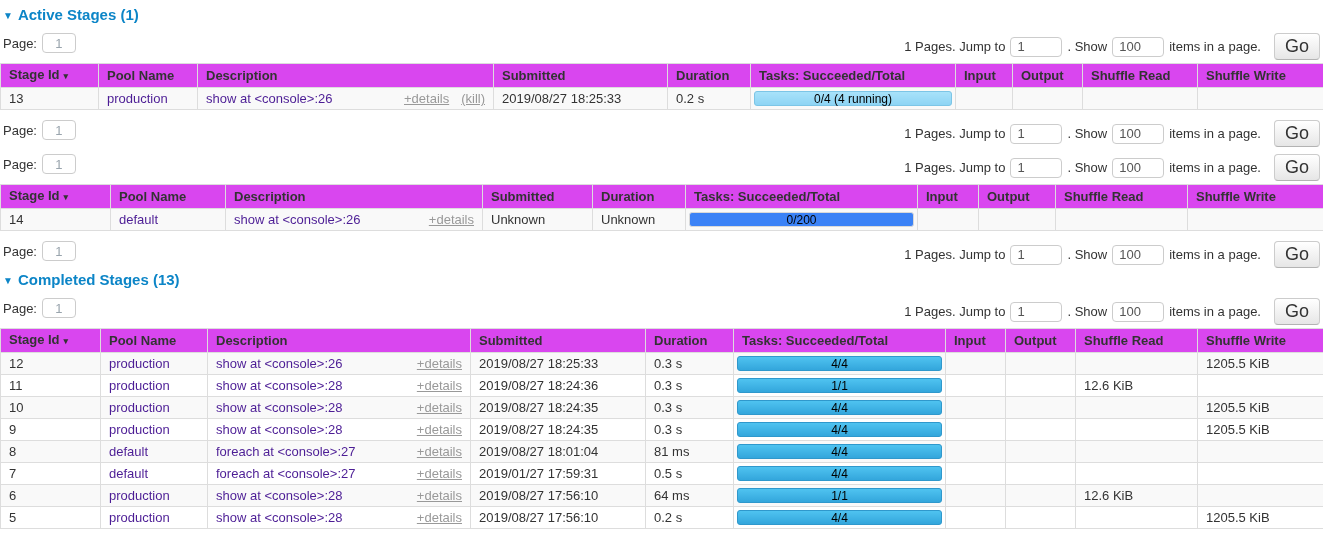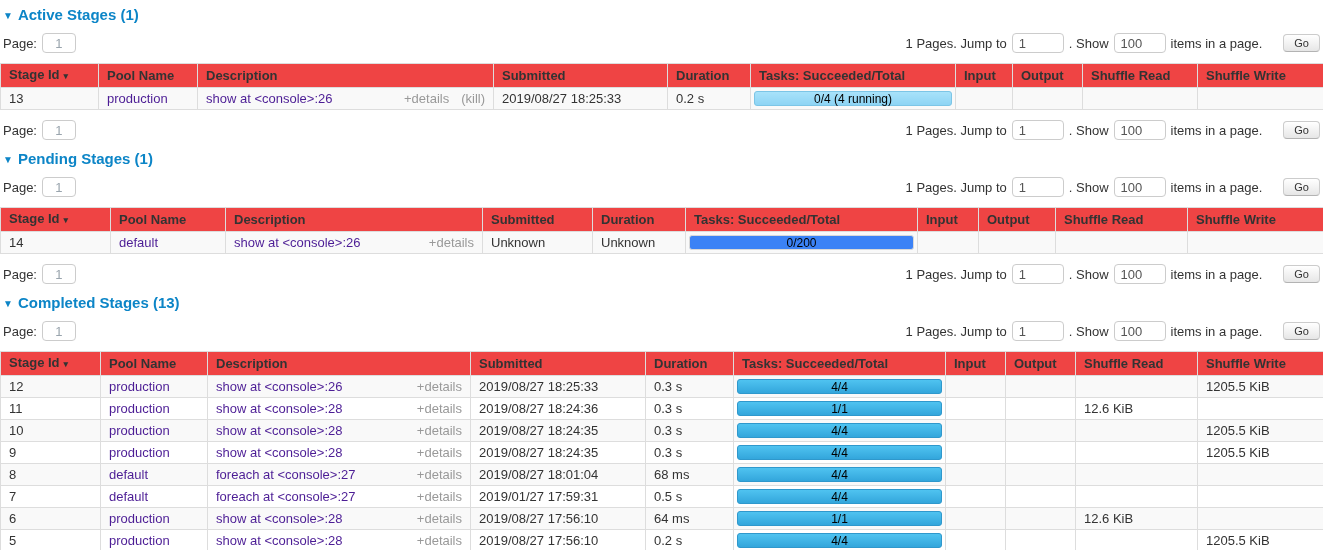--- a/index.html
+++ b/index.html
@@ -29,42 +29,42 @@
     width:34px; height:20px; text-align:center; color:#99a4ad;
     border:1px solid #ccc; border-radius:4px; font-size:13px; padding:1px 3px;
     font-family:"Liberation Sans", sans-serif;
   }
   .jump-input, .show-input {
     width:52px; height:20px; padding:1px 6px; color:#555;
     border:1px solid #ccc; border-radius:4px; font-size:13px;
     font-family:"Liberation Sans", sans-serif;
   }
   .go-btn {
-    margin-left:16px; padding:2px 10px; font-size:11px; color:#333;
+    margin-left:8px; padding:2px 10px; font-size:18px; color:#333;
     background:linear-gradient(#ffffff,#e6e6e6);
     border:1px solid #ccc; border-bottom-color:#b3b3b3; border-radius:4px;
     cursor:pointer; font-family:"Liberation Sans", sans-serif;
   }
 
   
   table.stage-table {
     width:1323px; border-collapse:collapse; table-layout:fixed;
   }
   .stage-table th, .stage-table td {
     border:1px solid #ddd; padding:3px 8px; line-height:15px;
     font-size:13px; text-align:left; overflow:hidden; white-space:nowrap;
   }
-  .stage-table th { font-weight:bold; background:#ef4444; cursor:pointer; }
+  .stage-table th { font-weight:bold; background:#d946ef; cursor:pointer; }
   .stage-table tbody tr:nth-child(odd) { background:#f9f9f9; }
   .sort-arrow { font-size:9px; margin-left:4px; }
 
   .stage-table a { color:#4c1d95; text-decoration:none; cursor:pointer; }
   .desc-wrap { display:flex; justify-content:space-between; align-items:center; }
   .desc-extra { display:inline-flex; gap:12px; }
-  .desc-extra a { color:#999; }
+  .desc-extra a { color:#999;text-decoration:underline; }
 
   
   td.tasks-cell { padding:2px 3px; }
   .progress {
     height:15px; line-height:15px; border-radius:3px;
     text-align:center; font-size:12px; color:#000;
   }
   .progress.completed {
     background:linear-gradient(#4fc3f0,#33a6dc); border:1px solid #2f98cc;
   }
@@ -156,21 +156,20 @@
           <span>1 Pages. Jump to</span>
           <input class="jump-input" value="1" style="">
           <span>. Show</span>
           <input class="show-input" value="100" style="">
           <span>items in a page.</span>
           <button class="go-btn">Go</button>
         </span>
       </div>
     </div>
     <div class="section">
-      <h4 class="section-heading"><span class="collapse-arrow">▼</span><span>Pending Stages (1)</span></h4>
       <div class="pagerow">
         <span class="pager-left">
           <span>Page:</span>
           <input class="page-input" value="1" style="">
         </span>
         <span class="pager-right">
           <span>1 Pages. Jump to</span>
           <input class="jump-input" value="1" style="">
           <span>. Show</span>
           <input class="show-input" value="100" style="">
@@ -377,21 +376,21 @@
             <td><a>default</a></td>
             <td>
               <div class="desc-wrap">
                 <a>foreach at &lt;console&gt;:27</a>
                 <span class="desc-extra">
                   <a>+details</a>
                 </span>
               </div>
             </td>
             <td>2019/08/27 18:01:04</td>
-            <td>68 ms</td>
+            <td>81 ms</td>
             <td class="tasks-cell">
               <div class="progress completed"><span>4/4</span></div>
             </td>
             <td></td>
             <td></td>
             <td></td>
             <td></td>
           </tr>
           <tr>
             <td>7</td>

